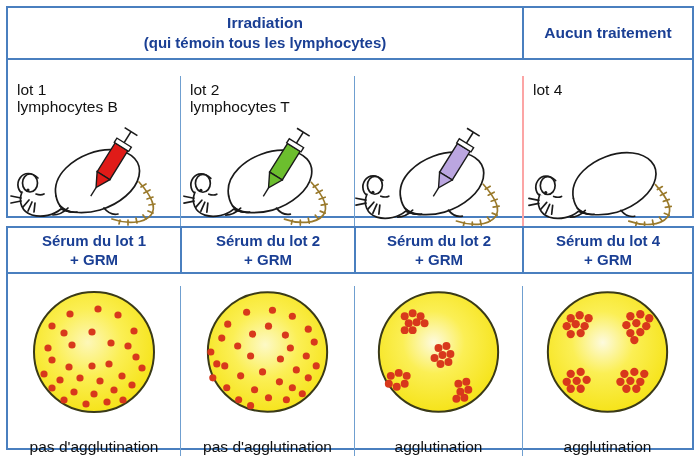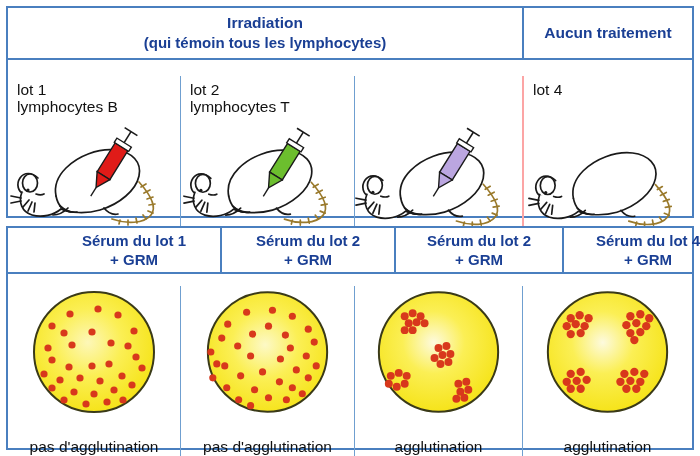--- a/index.html
+++ b/index.html
@@ -82,21 +82,20 @@
     width: 100%; height: 46px;
     border-bottom: 2px solid #4a7fbf;
   }
   .serum-cell {
     position: absolute; top: 0; height: 100%;
     display: flex; flex-direction: column;
     align-items: center; justify-content: center;
     color: #1a3f94; font-weight: bold;
     font-size: 15px; line-height: 1.3;
     text-align: center;
-    margin-left: 40px;
   }
   .serum-cell + .serum-cell { border-left: 2px solid #4a7fbf; }
   #serum-1 { left: 0px;   width: 172px; }
   #serum-2 { left: 172px; width: 174px; text-align: right; }
   #serum-3 { left: 346px; width: 168px; }
   #serum-4 { left: 514px; width: 170px; text-align: center; }
 
   
   .dish-row {
     position: absolute; left: 0; top: 46px;

